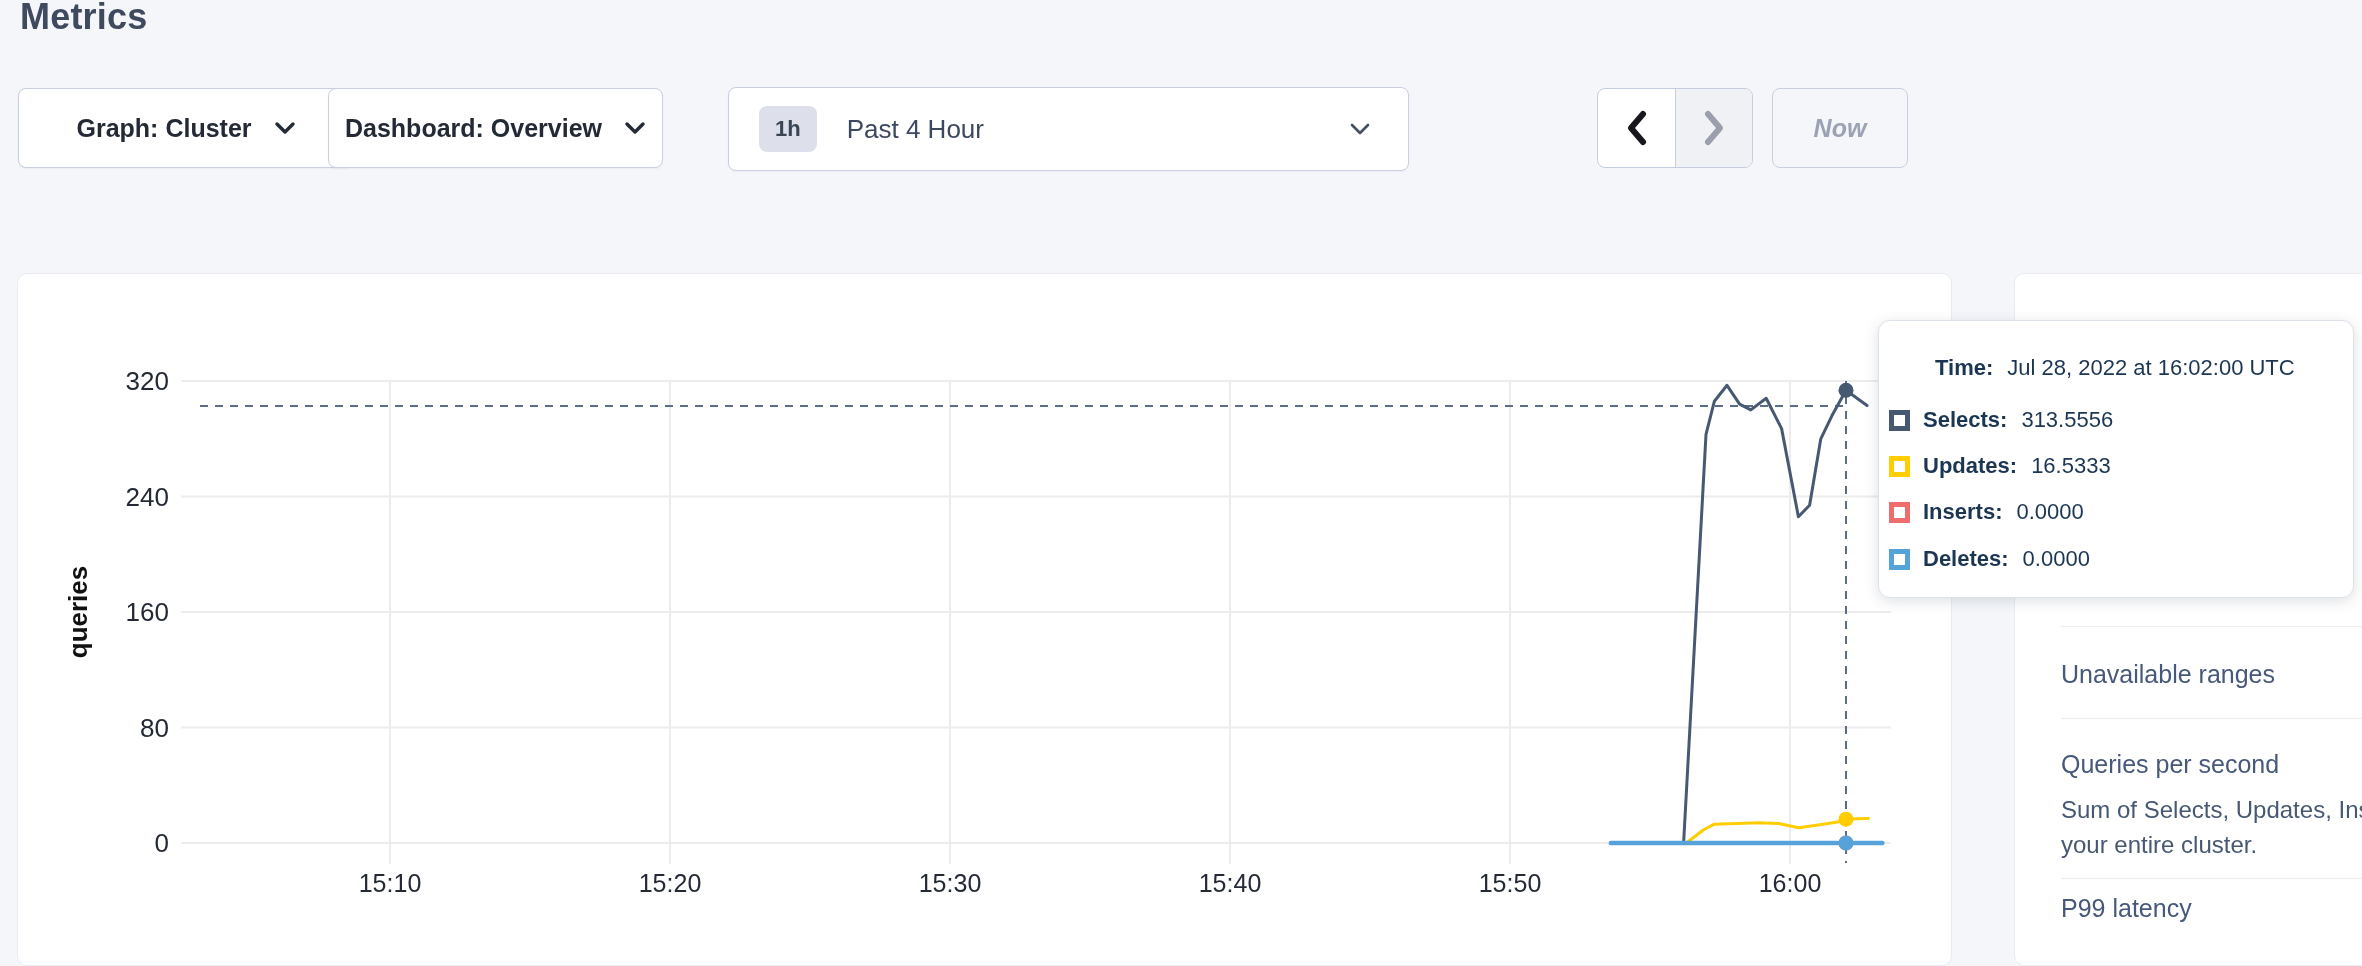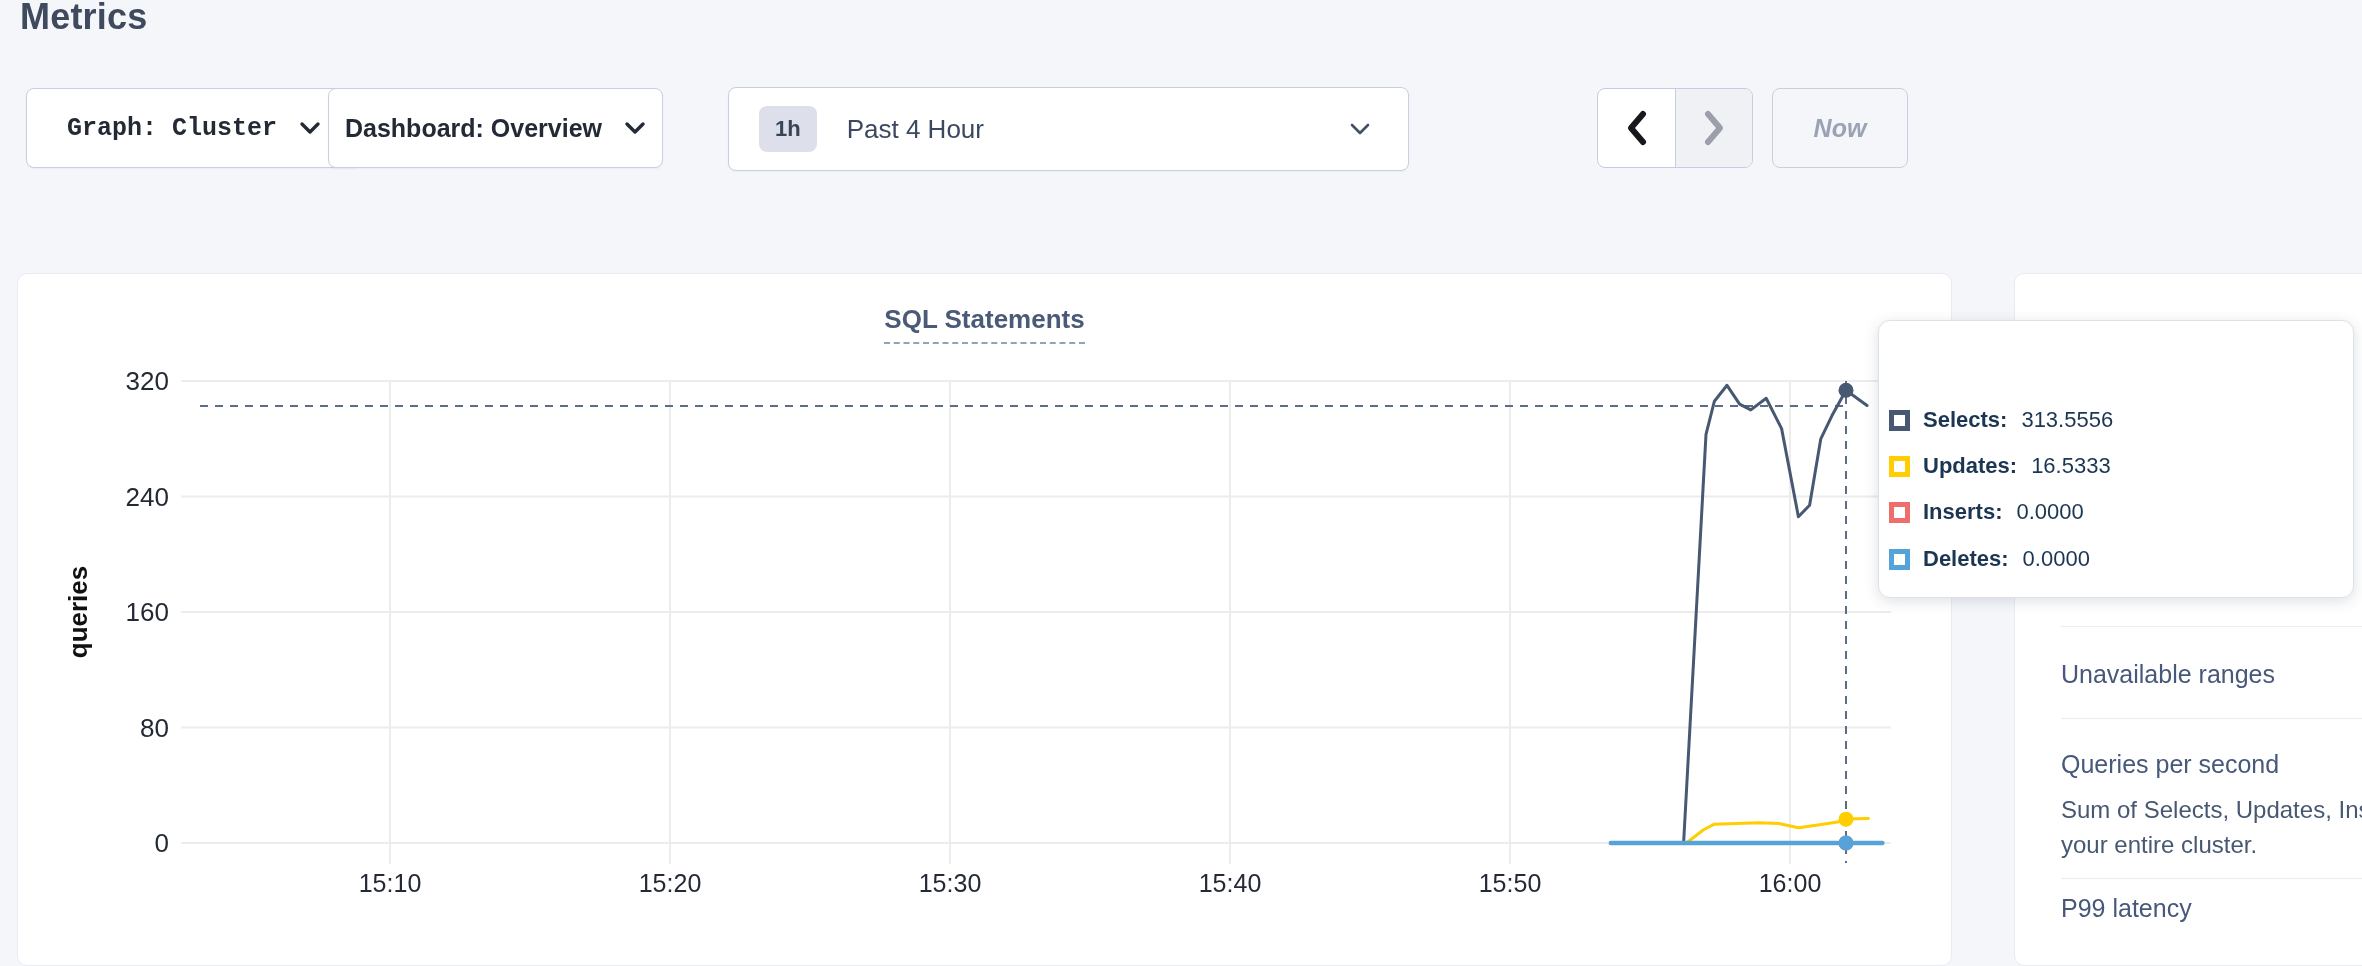--- a/index.html
+++ b/index.html
@@ -6,21 +6,21 @@
   html,body { width:2362px; height:966px; overflow:hidden; }
   body { font-family:"Liberation Sans", sans-serif; background:#f4f6fa; position:relative; }
 
   .page-title { position:absolute; left:20px; top:-4px; font-size:36px; font-weight:600; color:#3f4a5f; letter-spacing:.2px; }
 
   
   .btn { position:absolute; top:88px; height:80px; background:#fff; border:1px solid #c9cfdf;
          border-radius:8px; display:flex; align-items:center; justify-content:center;
          font-size:25px; font-weight:700; color:#242a35; cursor:pointer; box-shadow:0 1px 2px rgba(60,70,90,.05); }
   .chev { margin-left:22px; display:block; }
-  #graph-btn { left:26px; width:336px;font-family:Liberation Mono, monospace; }
+  #graph-btn { left:18px; width:336px; }
   #dash-btn { left:328px; width:335px; }
   #time-btn { left:728px; width:681px; height:84px; top:87px; justify-content:flex-start; font-weight:400; color:#3c4860; font-size:26px; }
   .badge-1h { background:#dde0eb; color:#394455; font-weight:700; font-size:22px; border-radius:8px;
               padding:10px 16px; margin-left:30px; margin-right:30px; }
   #time-btn .chev { position:absolute; right:36px; margin:0; }
   .arrow-group { position:absolute; left:1597px; top:88px; width:156px; height:80px; border:1px solid #c7cde0;
                  border-radius:8px; display:flex; overflow:hidden; background:#fff; }
   .arrow-half { width:50%; height:100%; display:flex; align-items:center; justify-content:center; cursor:pointer; }
   .arrow-next { background:#f0f1f4; border-left:1px solid #c7cde0; cursor:default; }
   #now-btn { left:1772px; width:136px; background:transparent; box-shadow:none; color:#9aa2b4; font-size:25px; cursor:default;font-style:italic; }
@@ -85,23 +85,20 @@
   <div class="arrow-half arrow-next">
     <svg width="30" height="38" viewBox="0 0 30 38">
         <polyline points="9,5 21,19 9,33" fill="none" stroke="#9b9fab" stroke-width="6" stroke-linecap="round" stroke-linejoin="round"></polyline>
       </svg>
   </div>
 </div>
 
 <div class="btn" id="now-btn">Now</div>
 
 <div class="card" id="chart-card">
-  <div class="chart-title-wrap">
-    <span class="chart-title">SQL Statements</span>
-  </div>
   <svg id="chart-svg" width="1935" height="693" viewBox="0 0 1935 693">
       <g>
         <line x1="163" y1="569" x2="1873" y2="569" stroke="#ececec" stroke-width="2"></line>
         <text x="151" y="578" text-anchor="end" font-size="26" fill="#242a35">0</text>
         <line x1="163" y1="453.5" x2="1873" y2="453.5" stroke="#ececec" stroke-width="2"></line>
         <text x="151" y="462.5" text-anchor="end" font-size="26" fill="#242a35">80</text>
         <line x1="163" y1="338" x2="1873" y2="338" stroke="#ececec" stroke-width="2"></line>
         <text x="151" y="347" text-anchor="end" font-size="26" fill="#242a35">160</text>
         <line x1="163" y1="222.5" x2="1873" y2="222.5" stroke="#ececec" stroke-width="2"></line>
         <text x="151" y="231.5" text-anchor="end" font-size="26" fill="#242a35">240</text>
@@ -141,20 +138,24 @@
   <div class="sb-heading" style="top:386px">Unavailable ranges</div>
   <div class="sb-divider" style="top:444px"></div>
   <div class="sb-heading" style="top:476px">Queries per second</div>
   <div class="sb-line" style="top:522px">Sum of Selects, Updates, Inser</div>
   <div class="sb-line" style="top:557px">your entire cluster.</div>
   <div class="sb-divider" style="top:604px"></div>
   <div class="sb-heading" style="top:620px">P99 latency</div>
 </div>
 
 <div id="tooltip">
+  <div class="tt-row tt-time-row" style="top:32px">
+    <span class="tt-label">Time:</span>
+    <span class="tt-value">Jul 28, 2022 at 16:02:00 UTC</span>
+  </div>
   <div class="tt-row" style="top:84px">
     <span class="tt-swatch" style="border-color: rgb(71, 88, 114);"></span>
     <span class="tt-label">Selects:</span>
     <span class="tt-value">313.5556</span>
   </div>
   <div class="tt-row" style="top:130px">
     <span class="tt-swatch" style="border-color: rgb(255, 205, 0);"></span>
     <span class="tt-label">Updates:</span>
     <span class="tt-value">16.5333</span>
   </div>

